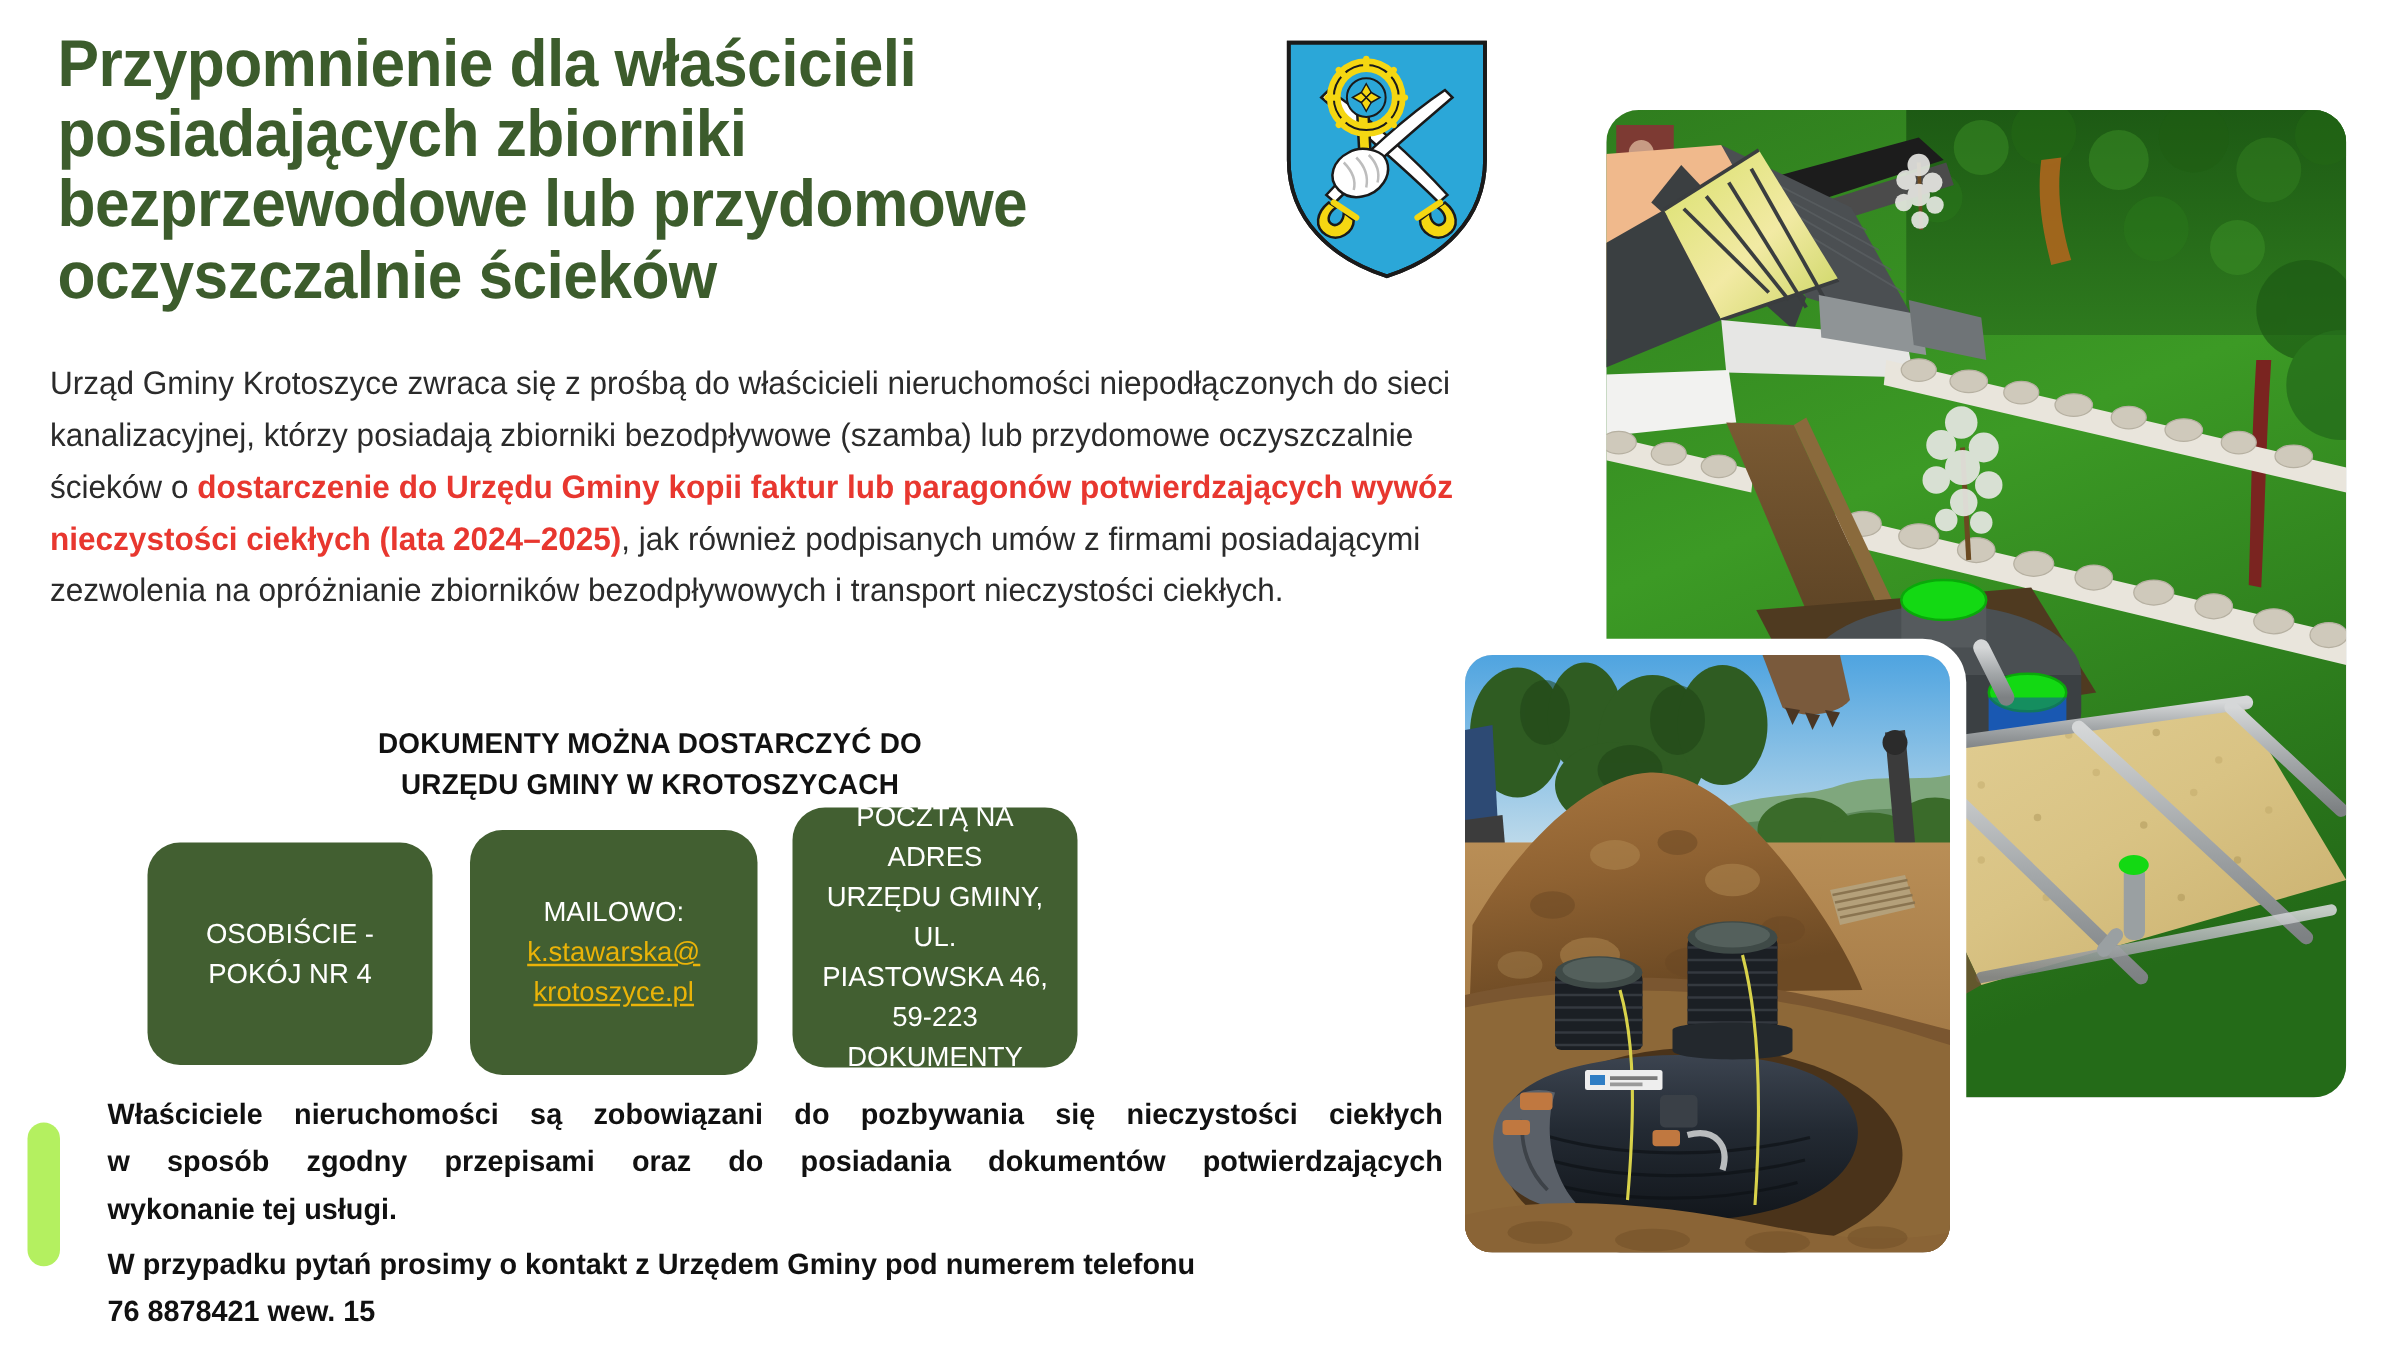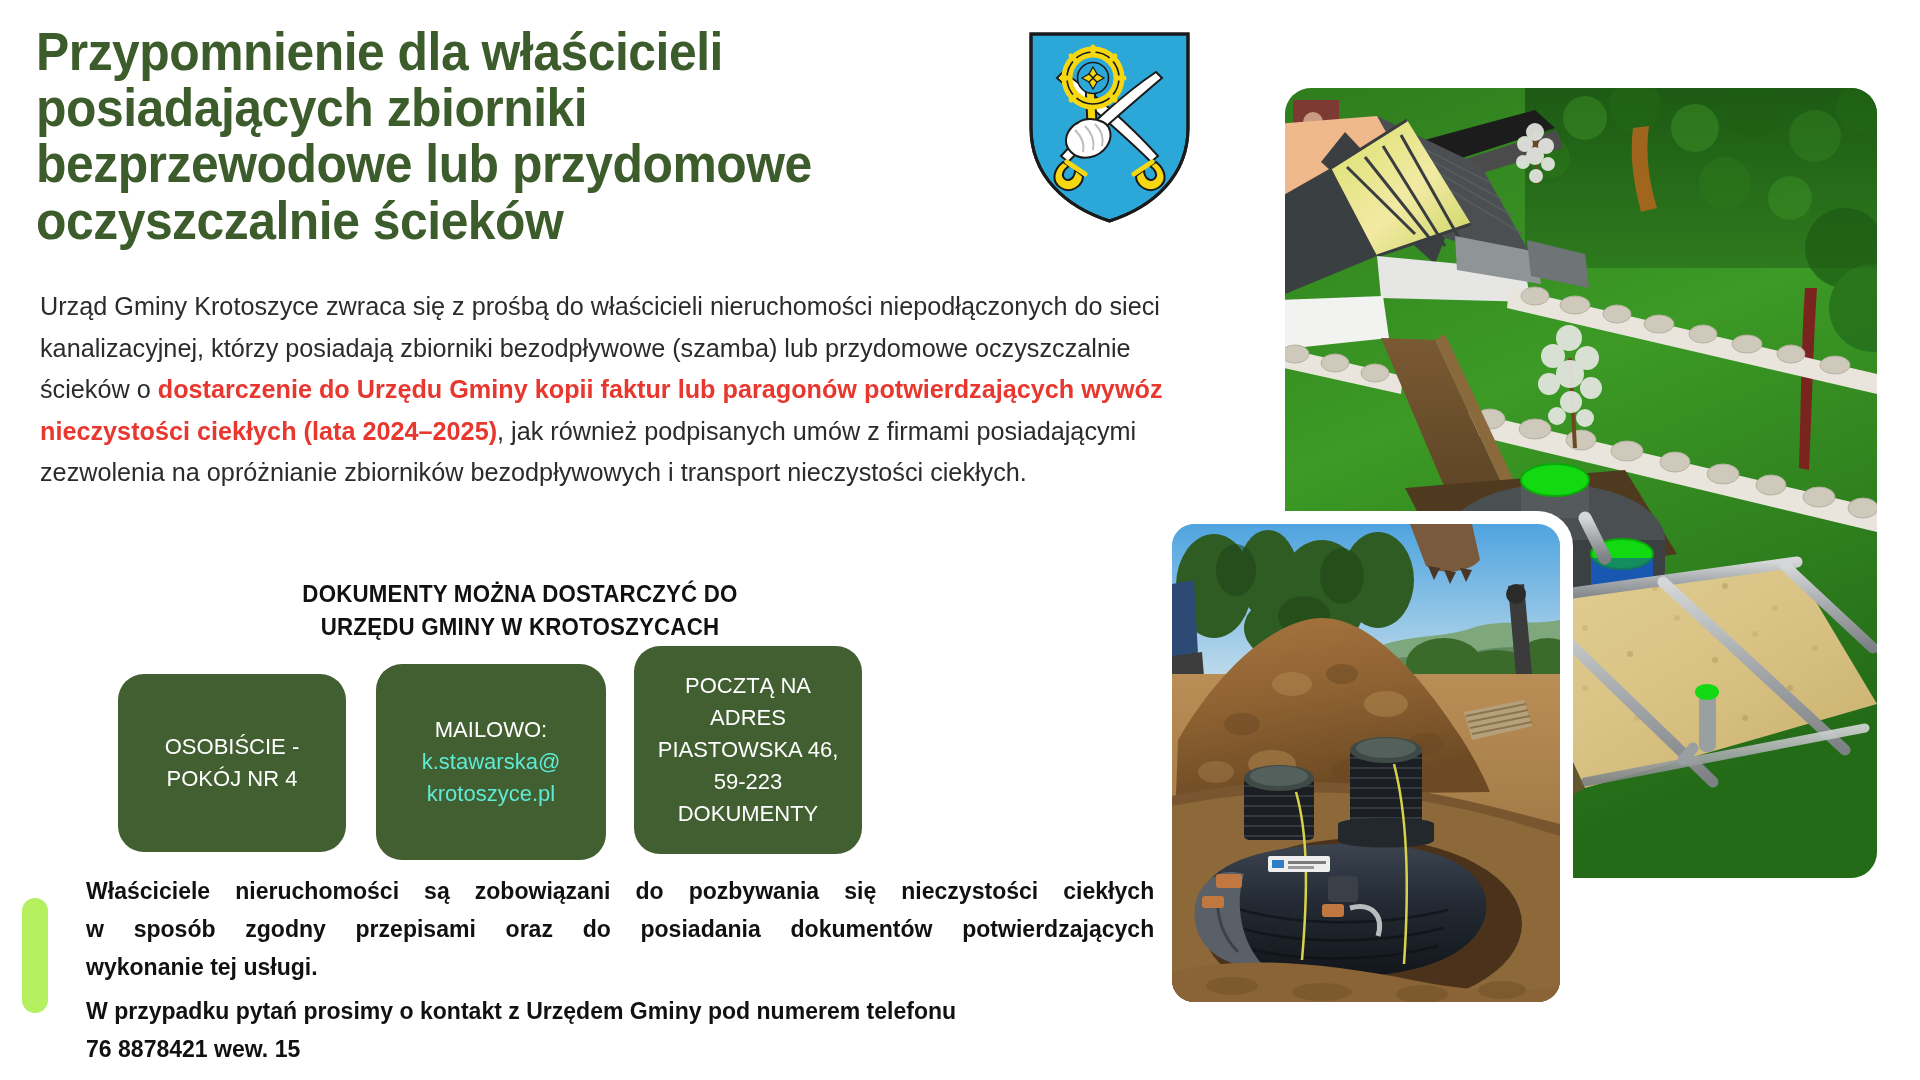--- a/index.html
+++ b/index.html
@@ -8,21 +8,21 @@
     width:1920px;height:1080px;
     background:#ffffff;
     font-family:"Liberation Sans","DejaVu Sans",sans-serif;
     overflow:hidden;
     position:relative;
   }
   .poster{position:relative;width:1920px;height:1080px;overflow:hidden;background:#fff;}
 
   
   .title-block{
-    position:absolute;left:36px;top:24px;width:940px;
+    position:absolute;left:46px;top:24px;width:940px;
   }
   .title{
     font-size:53px;
     line-height:1.06;
     font-weight:bold;
     color:#3c5c2c;
     letter-spacing:-0.5px;
     transform:scaleX(0.94);
     transform-origin:left top;
     margin:0;
@@ -61,21 +61,21 @@
     display:flex;align-items:center;justify-content:center;
     text-align:center;
     box-sizing:border-box;
     font-size:22px;line-height:1.46;
     padding:6px 21px;
   }
   .gbox1{left:0px;   top:22px; width:228px;height:178px;}
   .gbox2{left:258px; top:12px; width:230px;height:196px;}
   .gbox3{left:516px; top:-6px; width:228px;height:208px;}
   .gbox a,.gbox .mail{
-    color:#5eead4;display:block;word-break:break-word;
+    color:#eab308;text-decoration:underline;display:block;word-break:break-word;
   }
   .gbox .line{display:block;}
 
   
   .accent-pill{
     position:absolute;left:22px;top:898px;width:26px;height:115px;
     background:#b4f060;border-radius:13px;
   }
   .notice{
     position:absolute;left:86px;top:872px;width:1090px;
@@ -191,20 +191,21 @@
       <div>
         <span class="line">MAILOWO:</span>
         <span class="mail">k.stawarska@</span>
         <span class="mail">krotoszyce.pl</span>
       </div>
     </div>
 
     <div class="gbox gbox3">
       <div>
         <span class="line">POCZTĄ NA ADRES</span>
+        <span class="line">URZĘDU GMINY, UL.</span>
         <span class="line">PIASTOWSKA 46,</span>
         <span class="line">59-223</span>
         <span class="line">DOKUMENTY</span>
       </div>
     </div>
   </div>
 
   <div class="accent-pill"></div>
   <div class="notice">
     <p class="just">Właściciele nieruchomości są zobowiązani do pozbywania się nieczystości ciekłych</p>

